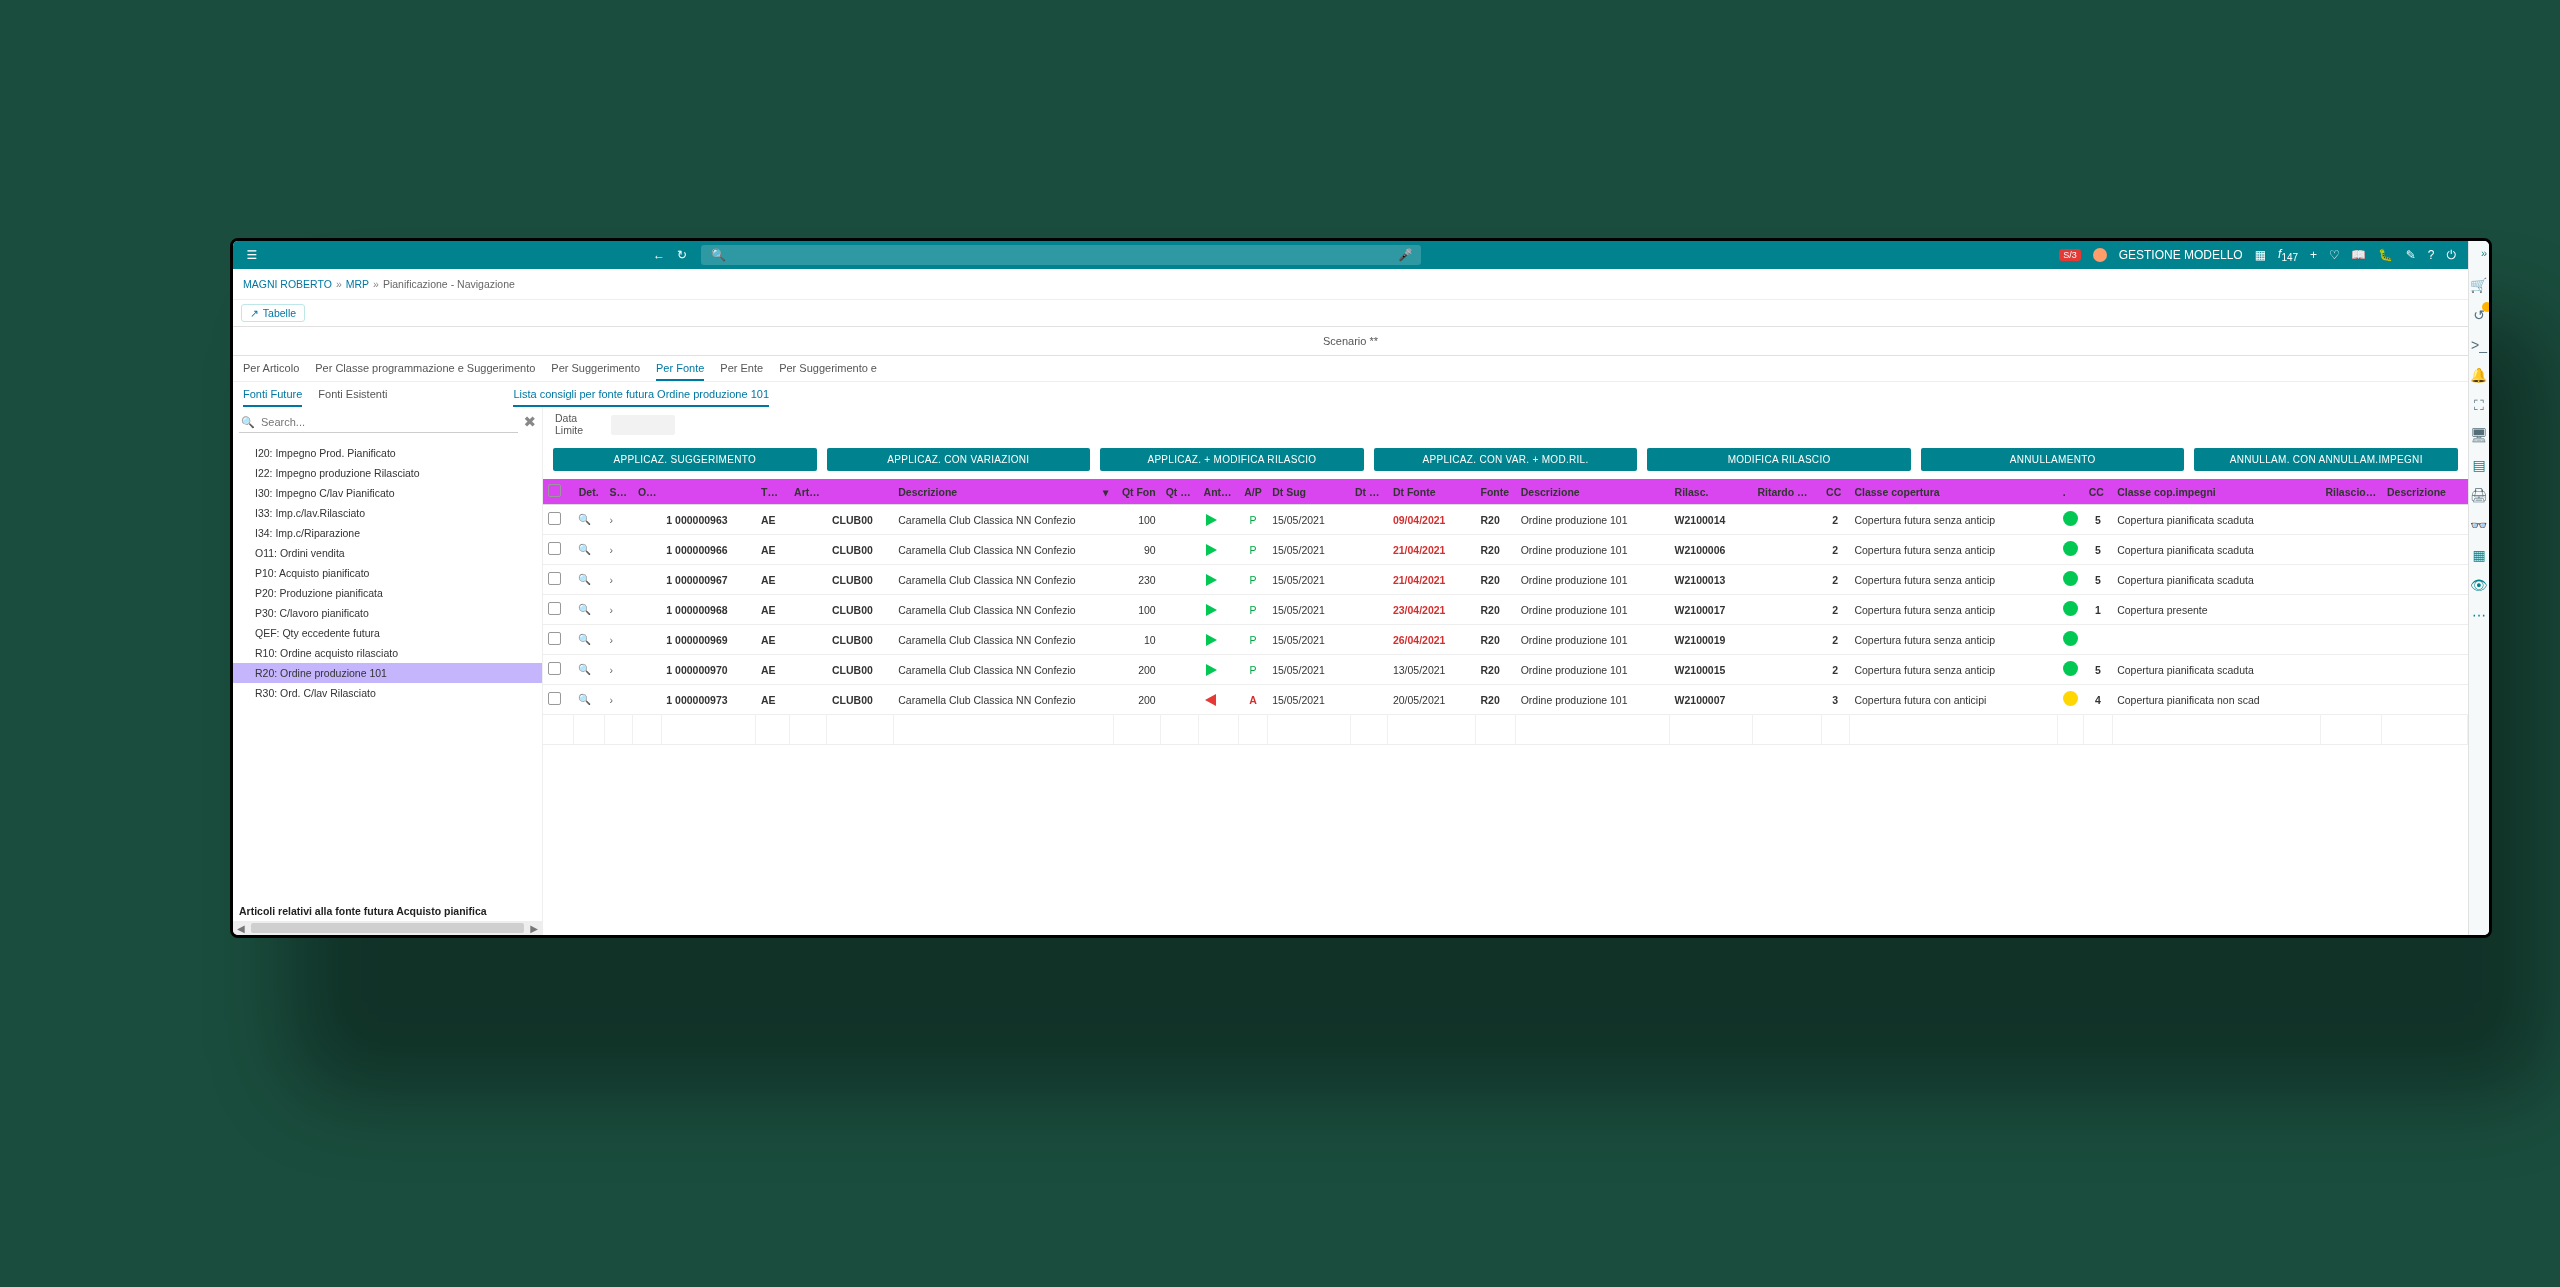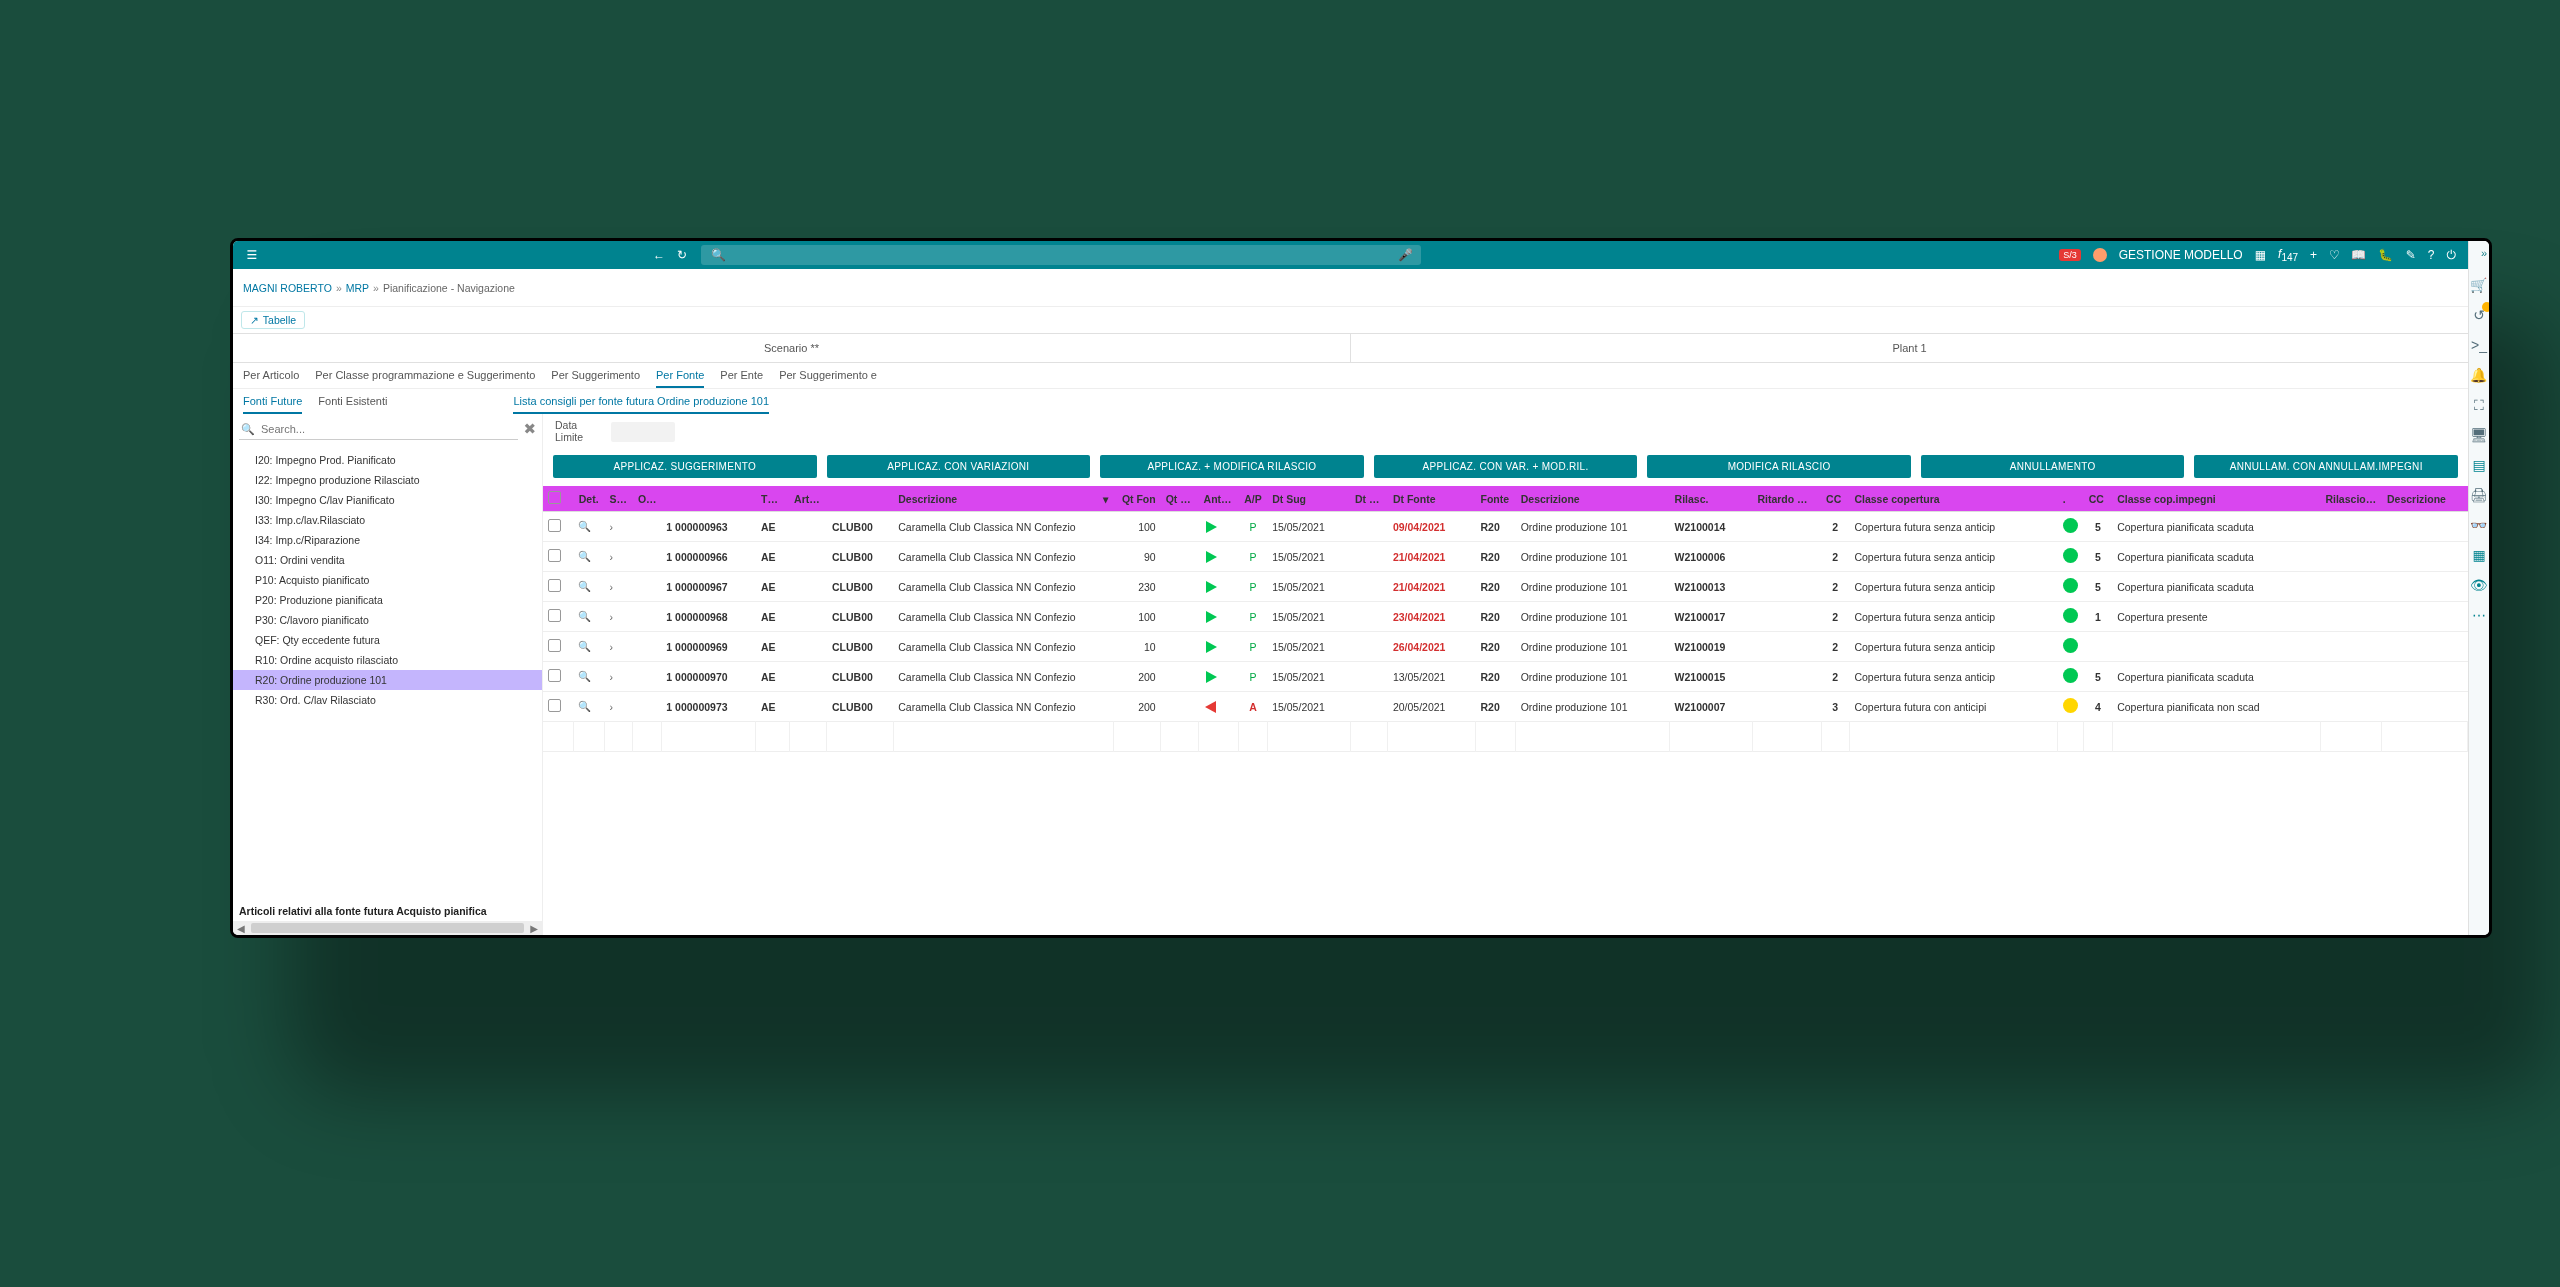--- a/index.html
+++ b/index.html
@@ -23,21 +23,21 @@
   .topbar .search-wrap .search-ico { position:absolute; left:10px; color:#cfeef1; }
   .topbar .search-wrap input { width:100%; height:20px; border:none; border-radius:3px; background:rgba(255,255,255,0.18); color:#fff; padding:0 30px 0 28px; outline:none; }
   .topbar .search-wrap .mic { position:absolute; right:8px; color:#cfeef1; cursor:pointer; }
   .topbar .spacer { flex:1; }
   .topbar .tools { display:flex; align-items:center; gap:12px; margin-right:4px; }
   .topbar .tools .badge-red { background:#e53935; color:#fff; padding:1px 4px; border-radius:3px; font-size:9px; }
   .topbar .tools .avatar { width:14px; height:14px; background:#ff9d6b; border-radius:50%; display:inline-block; }
   .topbar .tools span { cursor:pointer; }
 
   
-  .breadcrumb { height:38px; display:flex; align-items:center; padding:4px 10px; font-size:10.5px; color:#0077a3; border-bottom:1px solid #eee; gap:4px; }
+  .breadcrumb { height:31px; display:flex; align-items:center; padding:4px 10px; font-size:10.5px; color:#0077a3; border-bottom:1px solid #eee; gap:4px; }
   .breadcrumb a { color:#0077a3; text-decoration:none; }
   .breadcrumb .sep { color:#888; }
   .breadcrumb .current { color:#666; }
 
   
   .chip-row { padding:4px 8px; }
   .chip { display:inline-flex; align-items:center; gap:4px; border:1px solid #bfe7ea; background:#fff; color:#0077a3; padding:2px 8px; border-radius:3px; font-size:10.5px; cursor:pointer; }
 
   
   .scenario-row { display:flex; border:1px solid #e0e0e0; border-left:none; border-right:none; height:30px; }
@@ -139,21 +139,20 @@
 
   <div class="chip-row">
     <span class="chip">
       <span>↗</span>
       <span>Tabelle</span>
     </span>
   </div>
 
   <div class="scenario-row">
     <div>Scenario **</div>
-    <div>Plant 1</div>
   </div>
 
   <div class="tabs">
     <span class="tab">Per Articolo</span>
     <span class="tab">Per Classe programmazione e Suggerimento</span>
     <span class="tab">Per Suggerimento</span>
     <span class="tab active">Per Fonte</span>
     <span class="tab">Per Ente</span>
     <span class="tab">Per Suggerimento e</span>
   </div>

